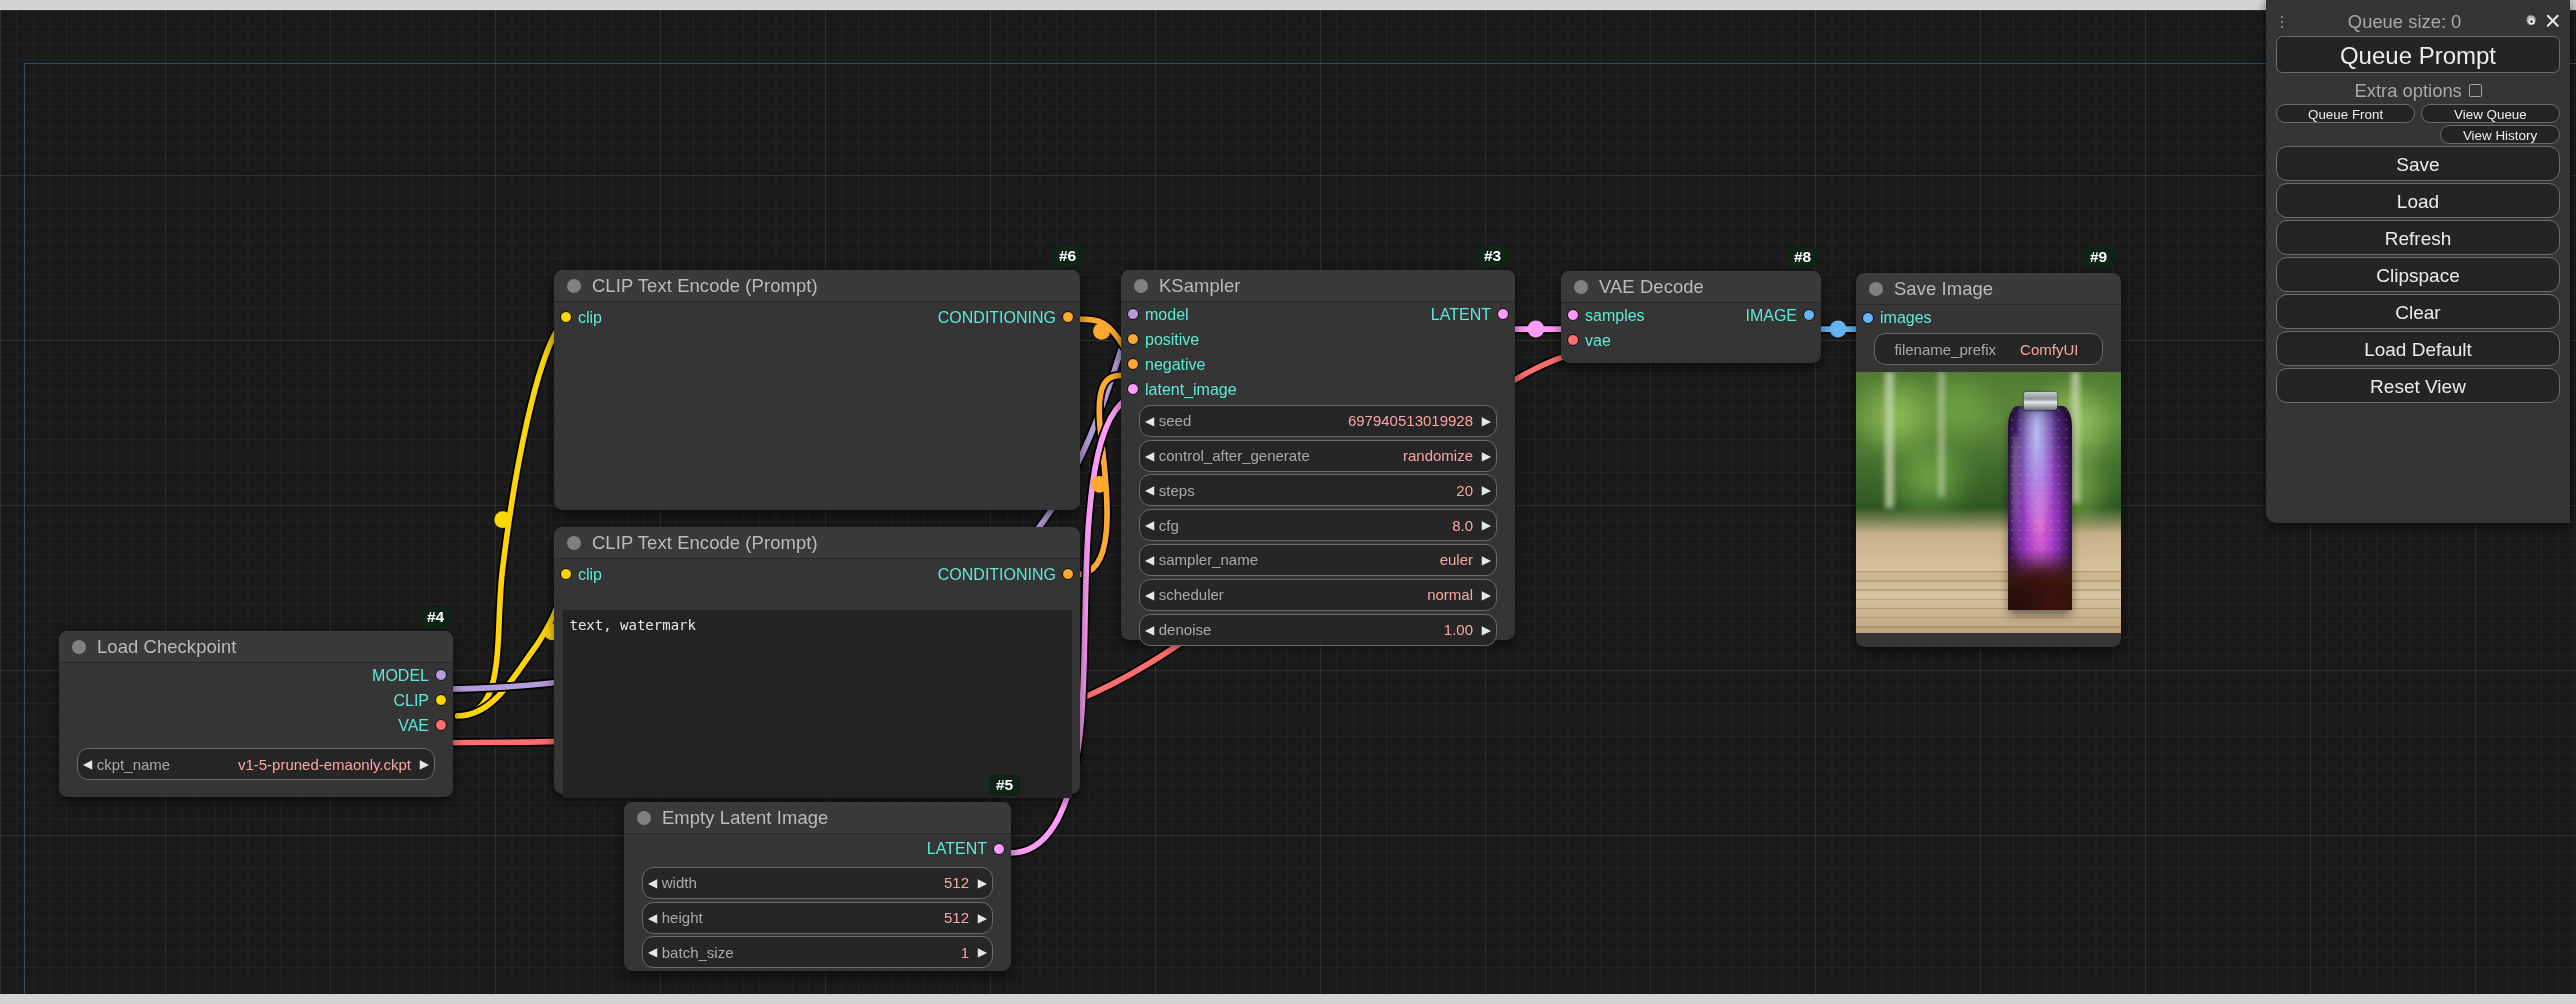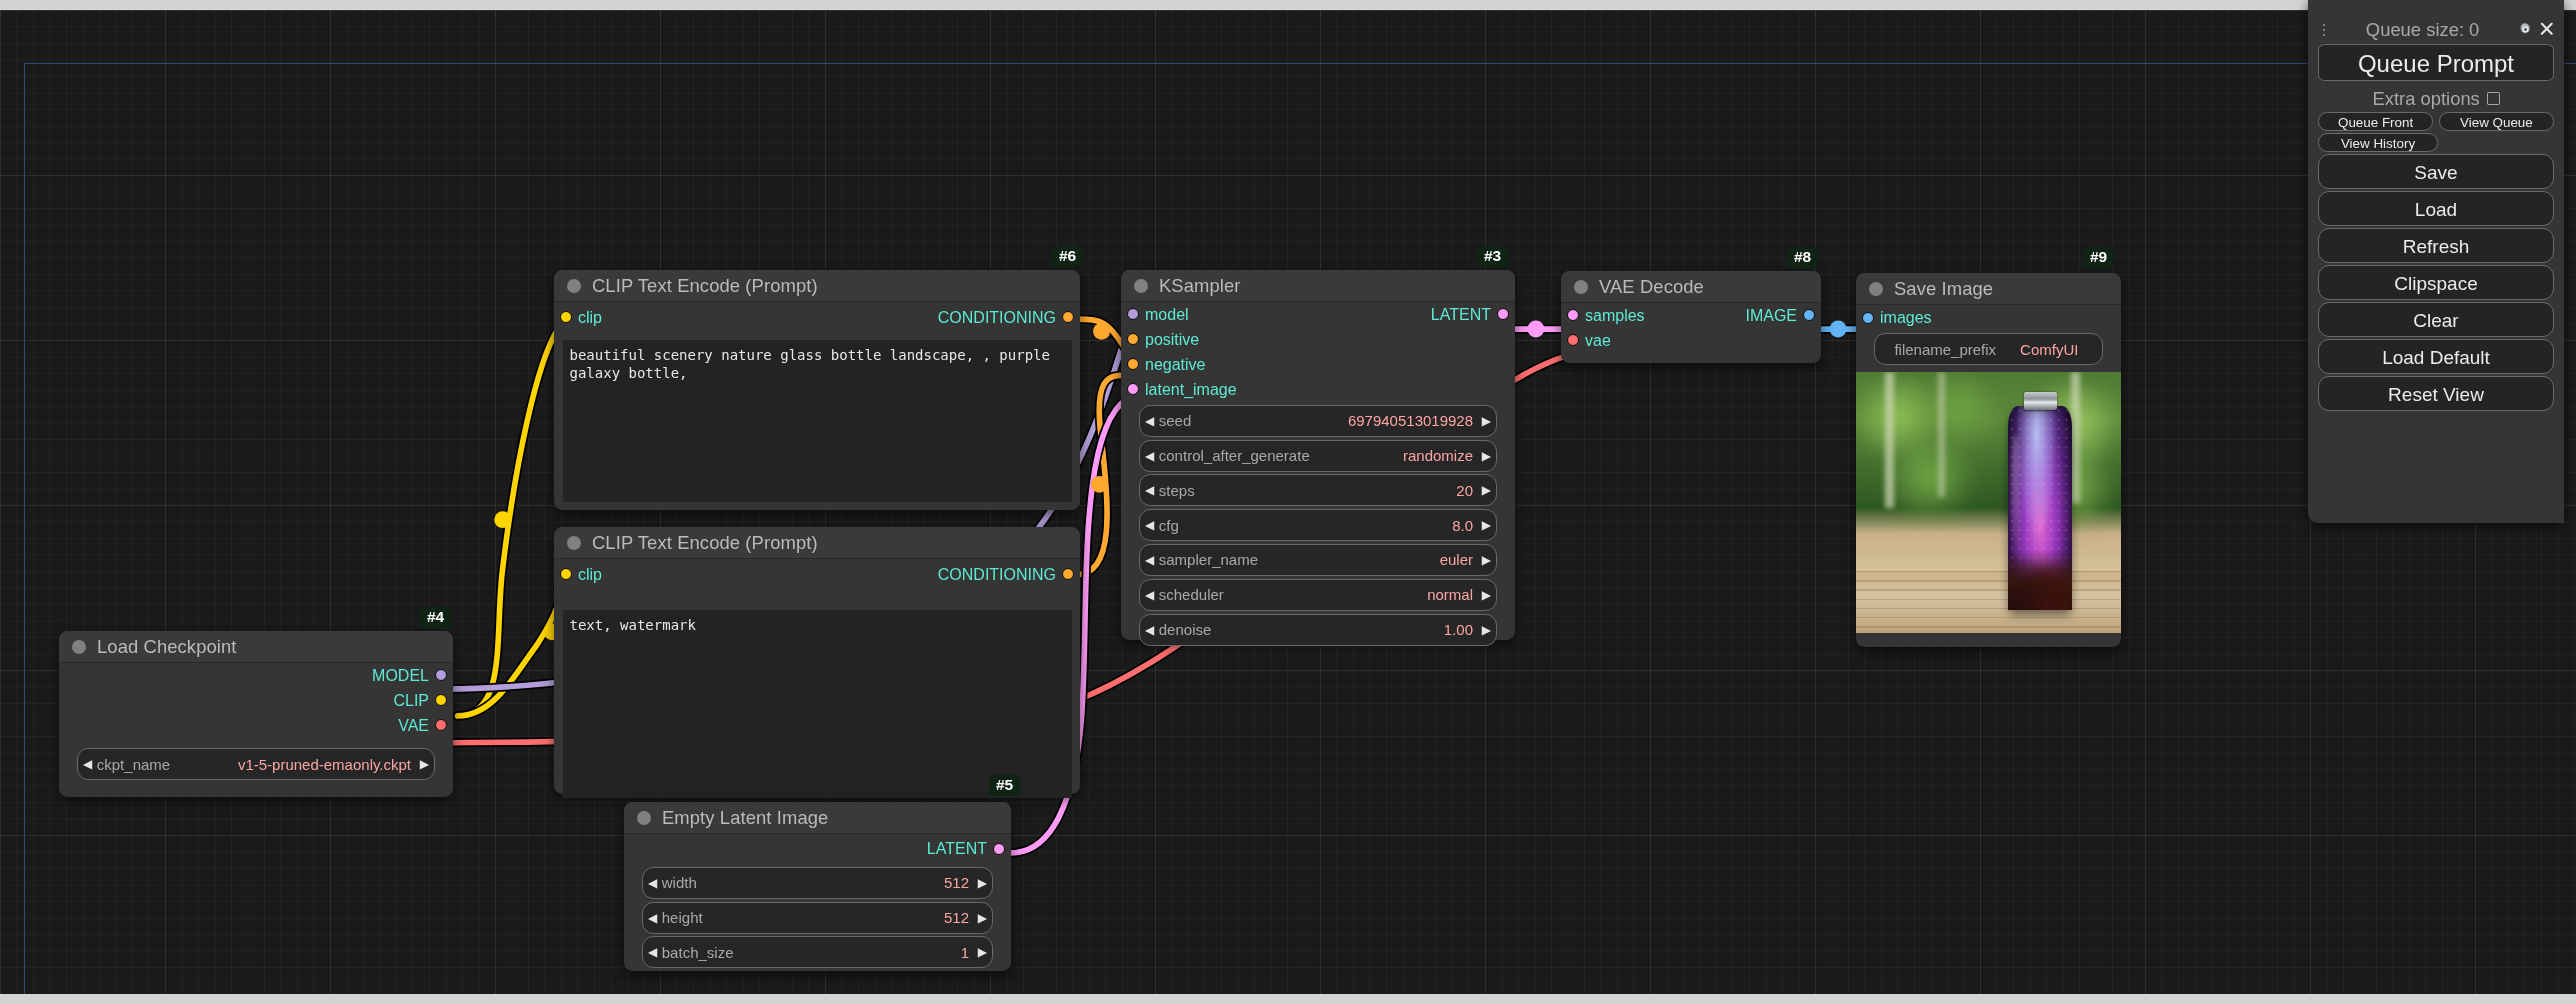--- a/index.html
+++ b/index.html
@@ -142,27 +142,27 @@
     margin: 0;
     width: 100%;
     overflow: hidden;
     background: #3a3a3a;
   }
   .img-inner { position: relative; width: 100%; height: 100%; overflow: hidden; }
 
   
   #sidebar {
     position: absolute;
-    right: 12px; top: 0px;
-    width: 256px; height: 523px;
+    right: 6px; top: 0px;
+    width: 304px; height: 523px;
     background: #353535;
     border-bottom-left-radius: 10px;
     box-shadow: 0 2.8px 11.3px rgba(0,0,0,0.6);
     box-sizing: border-box;
-    padding: 12px 10px;
+    padding: 4px 10px;
   }
   #sb-header {
     display: flex; align-items: center;
     height: 28px; padding-top: 4.2px;
   }
   .drag-dots {
     width: 11.3px; display:flex; flex-direction: column; gap:2.8px; align-items:center;
     margin-right: 2.8px;
   }
   .drag-dots i { width:2.1px; height:2.1px; background:#9a9a9a; border-radius:50%; display:block;}
@@ -182,21 +182,21 @@
   #extra-row {
     display: flex; align-items: center; justify-content: center;
     gap: 7px; height: 24px; color: #a8a8a8; font-size: 18.4px;
   }
   #extra-cb {
     width: 12.7px; height: 12.7px; border: 1.4px solid #a8a8a8; border-radius: 1.4px;
     box-sizing: border-box;
   }
   #two-col { display: flex; gap: 5.6px; margin-top: 1.4px; }
   #two-col .btn { font-size: 13.4px; height: 18.4px; line-height: 17px; border-radius: 9.2px;}
-  #view-history-wrap { display:flex; justify-content:flex-start; margin-top: 2.8px; }
+  #view-history-wrap { display:flex; justify-content:flex-end; margin-top: 2.8px; }
   #view-history { width: 120px; font-size: 13.4px; height: 18.4px; line-height: 17px; border-radius: 9.2px;}
   .menu-btn { height: 35px; font-size: 19px; line-height: 34px; margin-top: 2px; border-radius: 11px;}
 </style>
 </head>
 <body>
 
 <div id="root">
 
   <div id="canvas">
 
@@ -275,21 +275,20 @@
         <span class="node-title-text">CLIP Text Encode (Prompt)</span>
       </div>
       <div class="node-body">
         <div class="slot-row" style="height:31px;">
           <span class="port left" style="background:#FFD500; top:9.2px;"></span>
           <span class="slot-label" style="margin-left:24px;">clip</span>
           <span style="flex:1 1 auto;"></span>
           <span class="slot-label" style="margin-right:24px;">CONDITIONING</span>
           <span class="port right" style="background:#FFA931; top:9.2px;"></span>
         </div>
-        <div class="textarea" style="height:162px;">beautiful scenery nature glass bottle landscape, , purple galaxy bottle,</div>
       </div>
     </div>
     <div class="node-id" style="left:1052px; top:236px;">#6</div>
 
     <div class="node" style="left:554px; top:517px; width:526px; height:267px;">
       <div class="node-title">
         <span class="node-dot"></span>
         <span class="node-title-text">CLIP Text Encode (Prompt)</span>
       </div>
       <div class="node-body">

